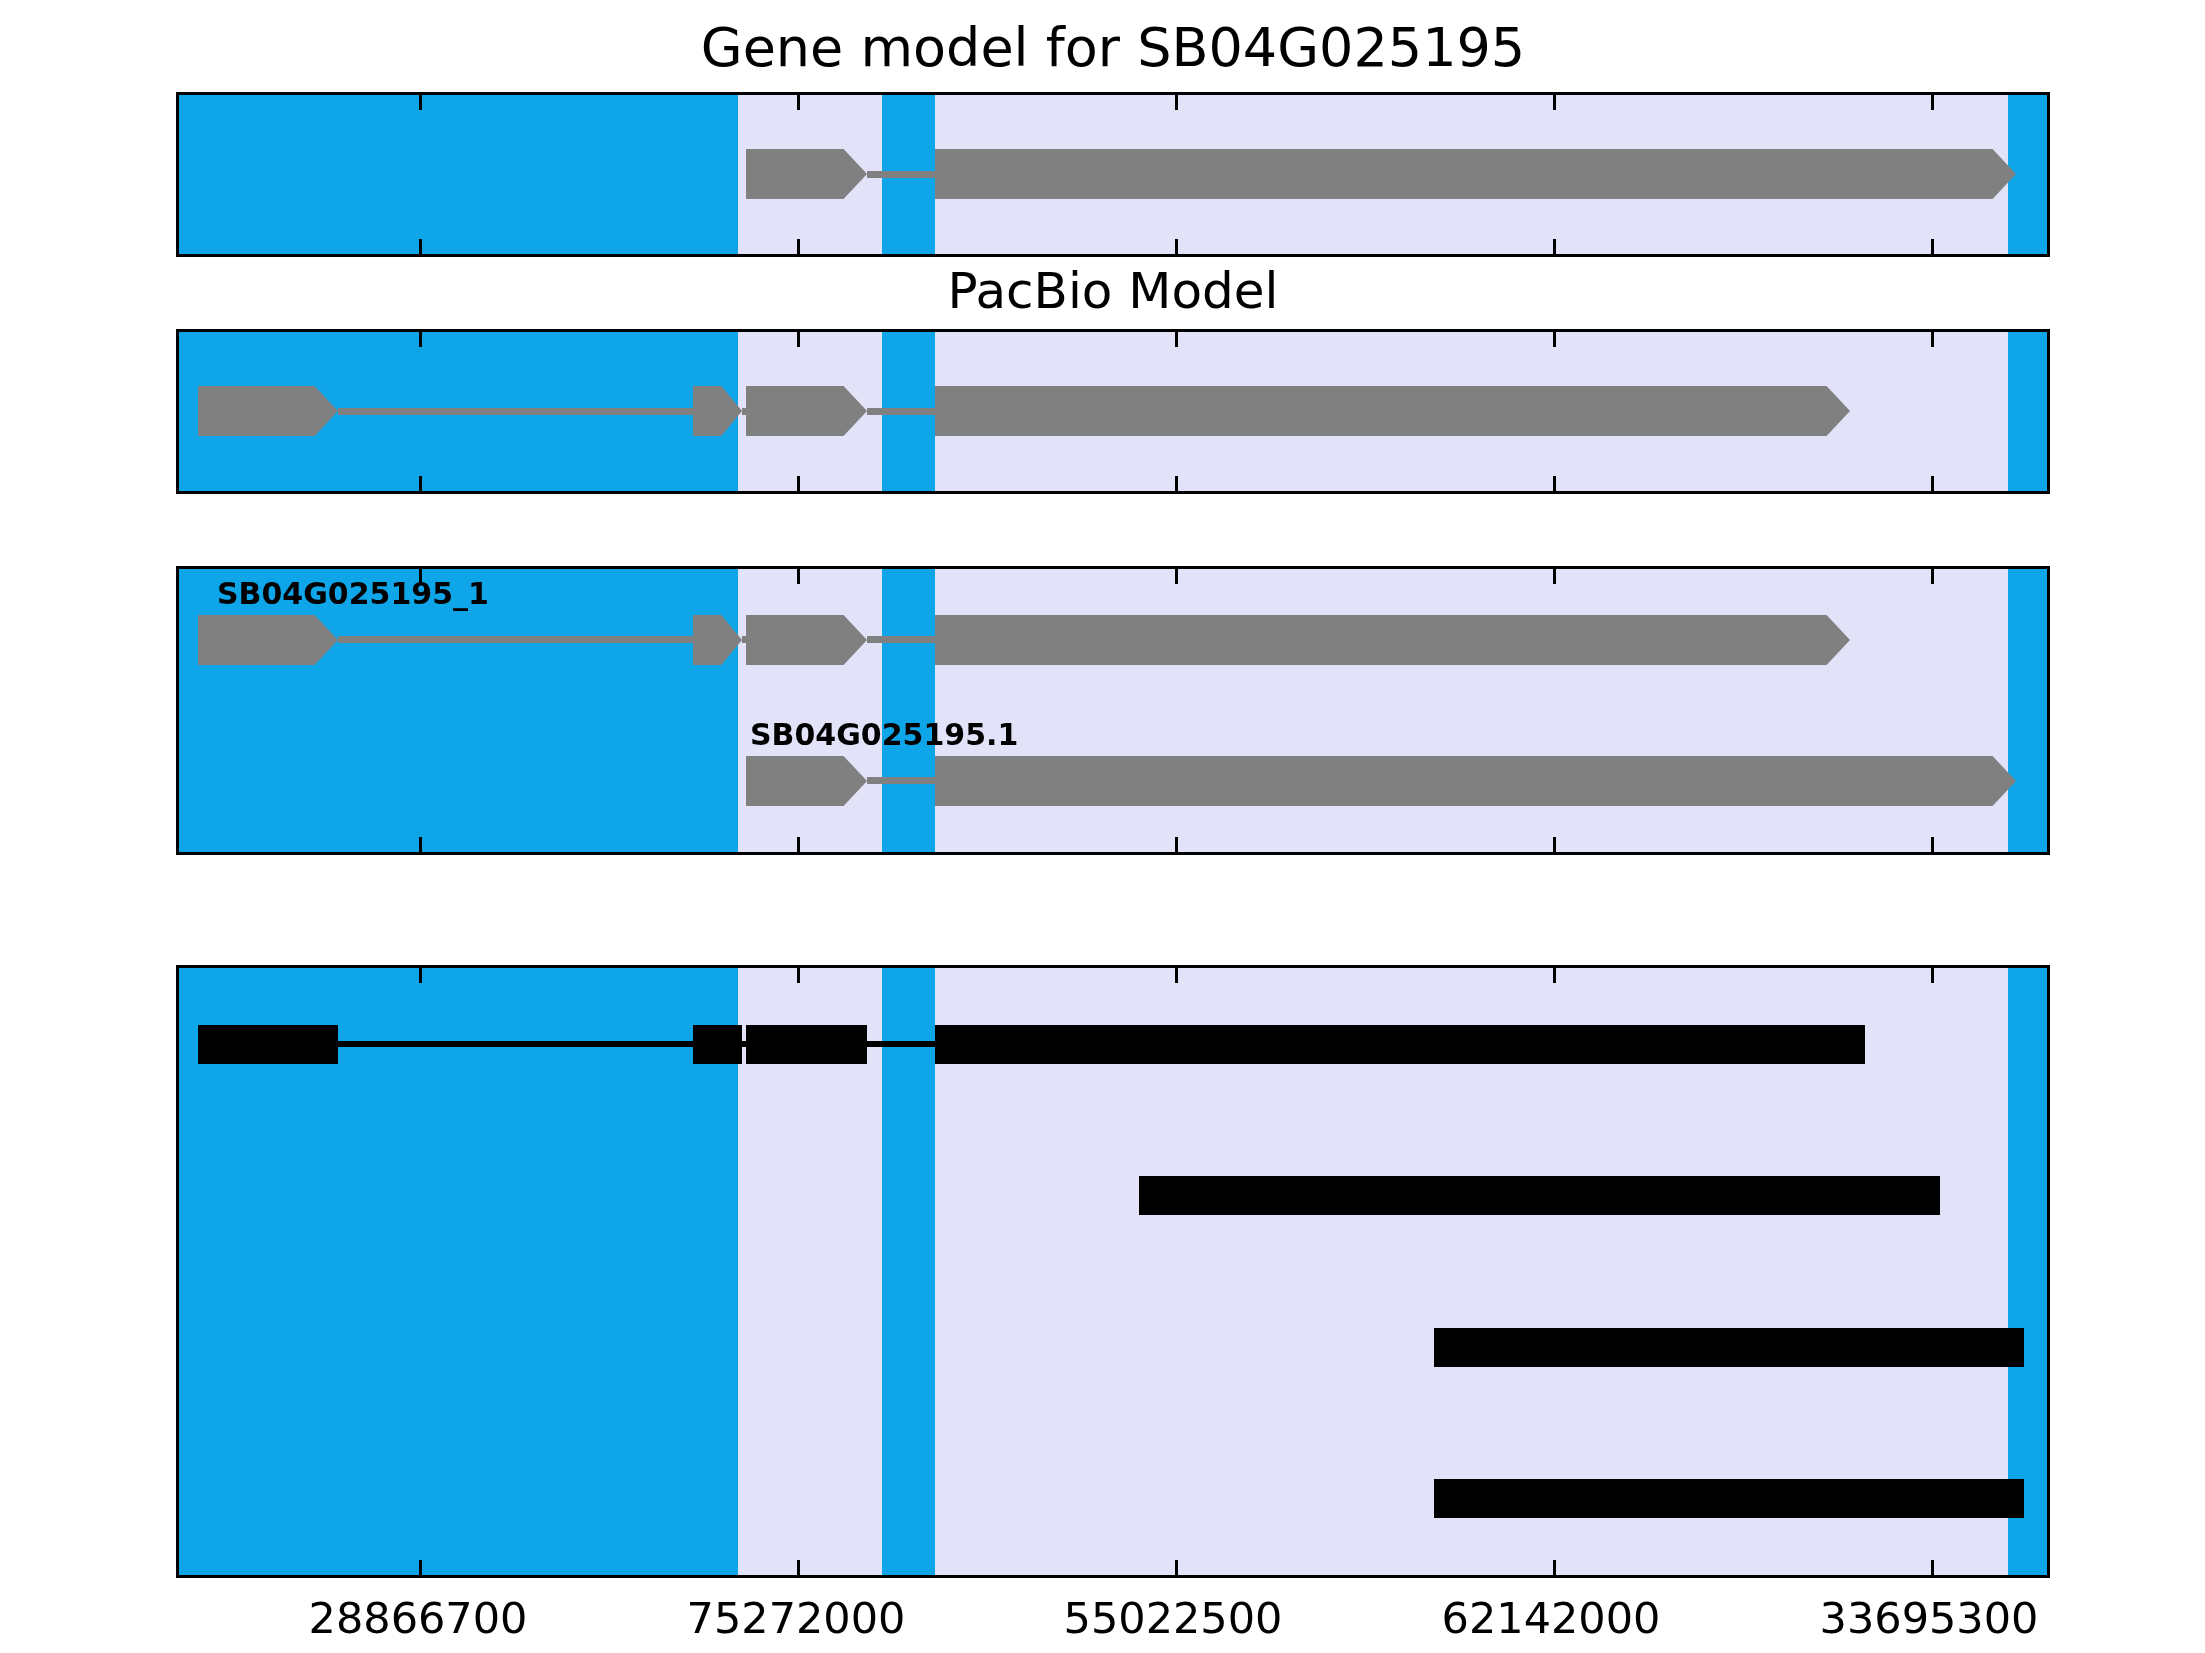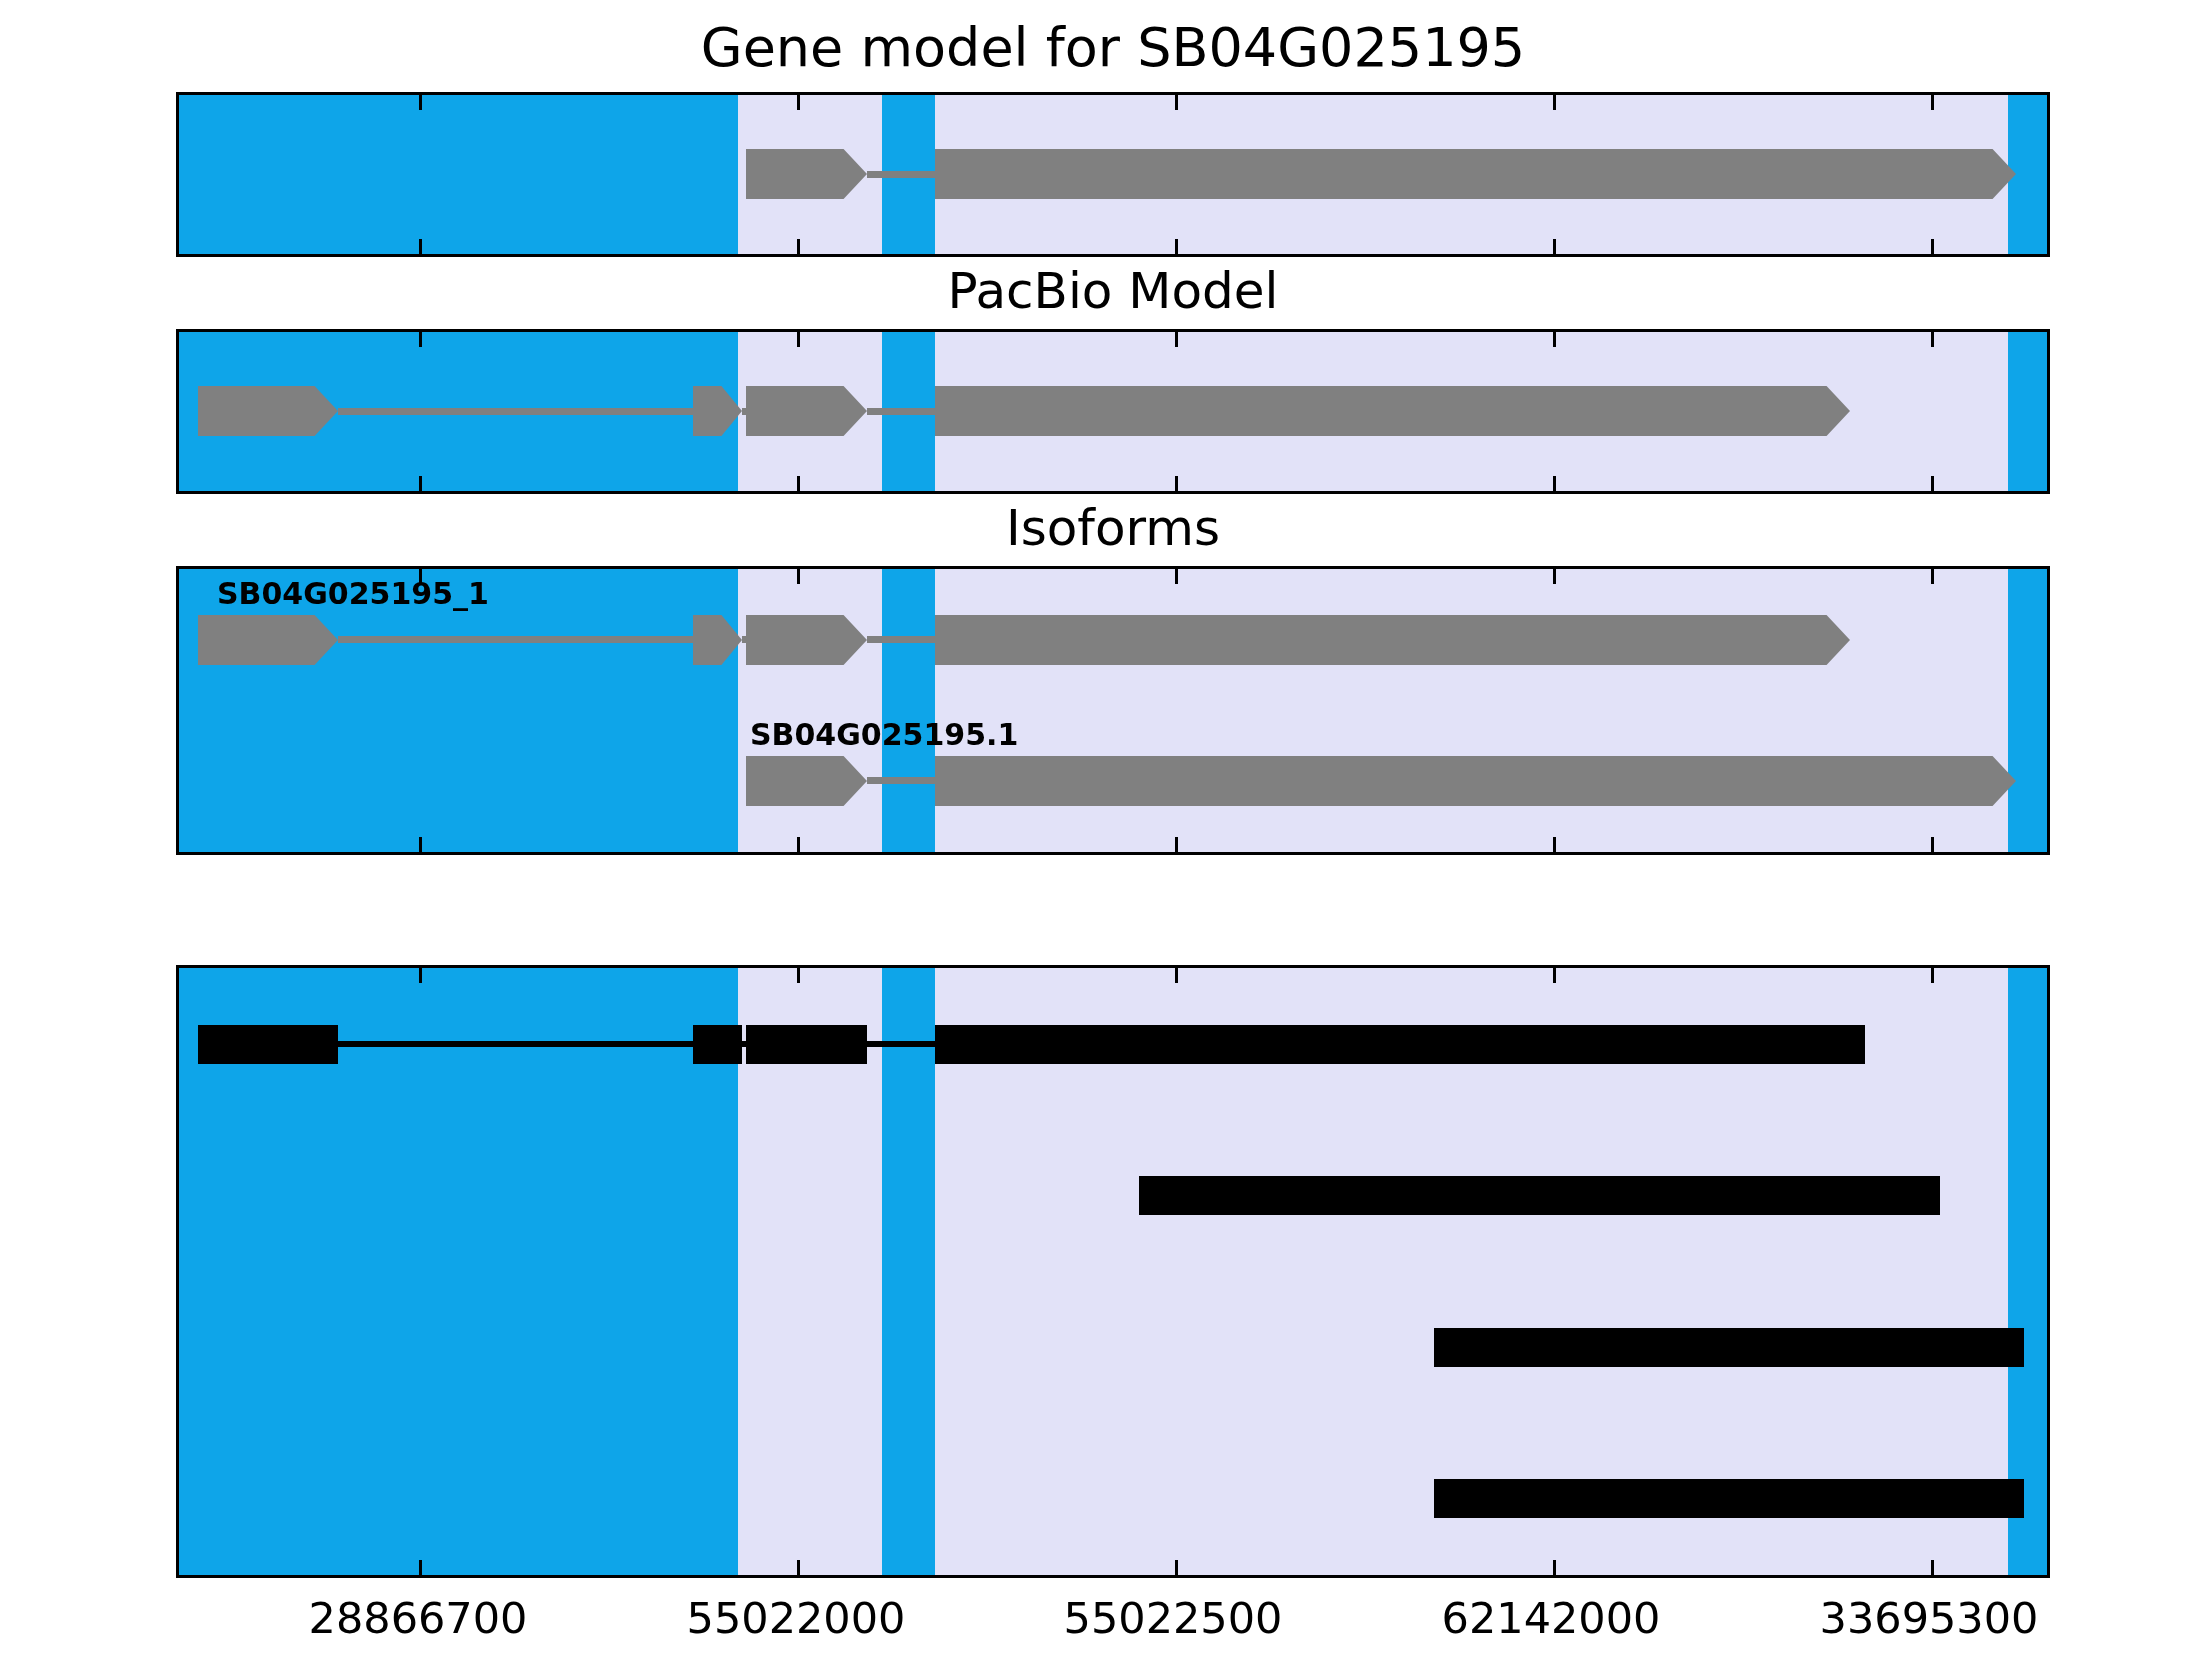--- a/index.html
+++ b/index.html
@@ -163,21 +163,20 @@
           <div class="shape" style="background: rgb(128, 128, 128); clip-path: polygon(0% 0%, 58% 0%, 100% 50%, 58% 100%, 0% 100%);"></div>
         </div>
         <div class="exon arrow" style="left: 567px; width: 121px; top: 54px; height: 50px;">
           <div class="shape" style="background: rgb(128, 128, 128); clip-path: polygon(0% 0%, 80.625% 0%, 100% 50%, 80.625% 100%, 0% 100%);"></div>
         </div>
         <div class="exon arrow" style="left: 756px; width: 915px; top: 54px; height: 50px;">
           <div class="shape" style="background: rgb(128, 128, 128); clip-path: polygon(0% 0%, 97.438% 0%, 100% 50%, 97.438% 100%, 0% 100%);"></div>
         </div>
       </div>
     </div>
-    <div class="panel-title subpanel-title" style="left: 176px; width: 1874px; top: 503px;">Isoforms</div>
     <div class="axes" style="left: 176px; top: 566px; width: 1874px; height: 289px;">
       <div class="highlight-band" style="left: 559px; width: 144px; background: rgb(226, 226, 248);"></div>
       <div class="highlight-band" style="left: 756px; width: 1073px; background: rgb(226, 226, 248);"></div>
       <div class="tick-top" style="left: 240px;"></div>
       <div class="tick-bottom" style="left: 240px;"></div>
       <div class="tick-top" style="left: 618px;"></div>
       <div class="tick-bottom" style="left: 618px;"></div>
       <div class="tick-top" style="left: 996px;"></div>
       <div class="tick-bottom" style="left: 996px;"></div>
       <div class="tick-top" style="left: 1374px;"></div>
@@ -239,18 +238,18 @@
         <div class="exon read" style="left: 960px; width: 801px; top: 208px; height: 39px; background: rgb(0, 0, 0);"></div>
       </div>
       <div class="feature-row" style="top: 0px; height: 606px;">
         <div class="exon read" style="left: 1255px; width: 590px; top: 360px; height: 39px; background: rgb(0, 0, 0);"></div>
       </div>
       <div class="feature-row" style="top: 0px; height: 606px;">
         <div class="exon read" style="left: 1255px; width: 590px; top: 511px; height: 39px; background: rgb(0, 0, 0);"></div>
       </div>
     </div>
     <div class="xtick-label" style="left: 418px; top: 1597px;">28866700</div>
-    <div class="xtick-label" style="left: 796px; top: 1597px;">55022000</div>
+    <div class="xtick-label" style="left: 796px; top: 1597px;">75272000</div>
     <div class="xtick-label" style="left: 1173px; top: 1597px;">55022500</div>
     <div class="xtick-label" style="left: 1551px; top: 1597px;">62142000</div>
     <div class="xtick-label" style="left: 1929px; top: 1597px;">33695300</div>
   </div>
 
 
 </body></html>

